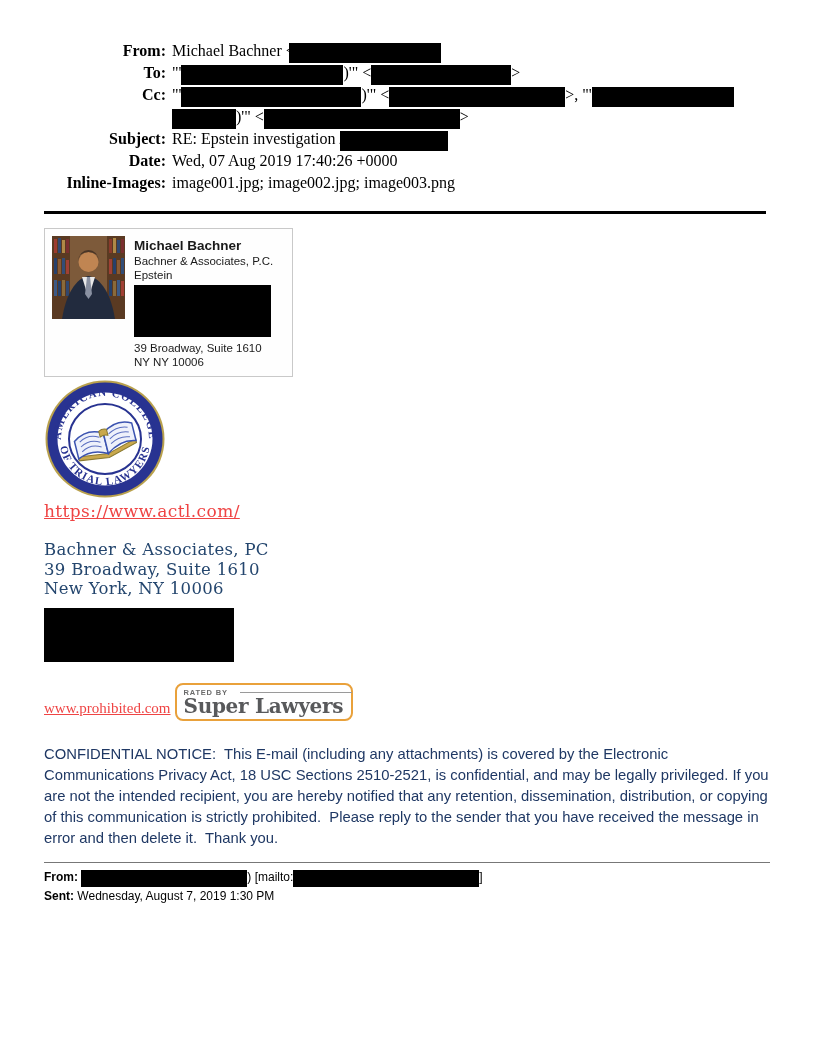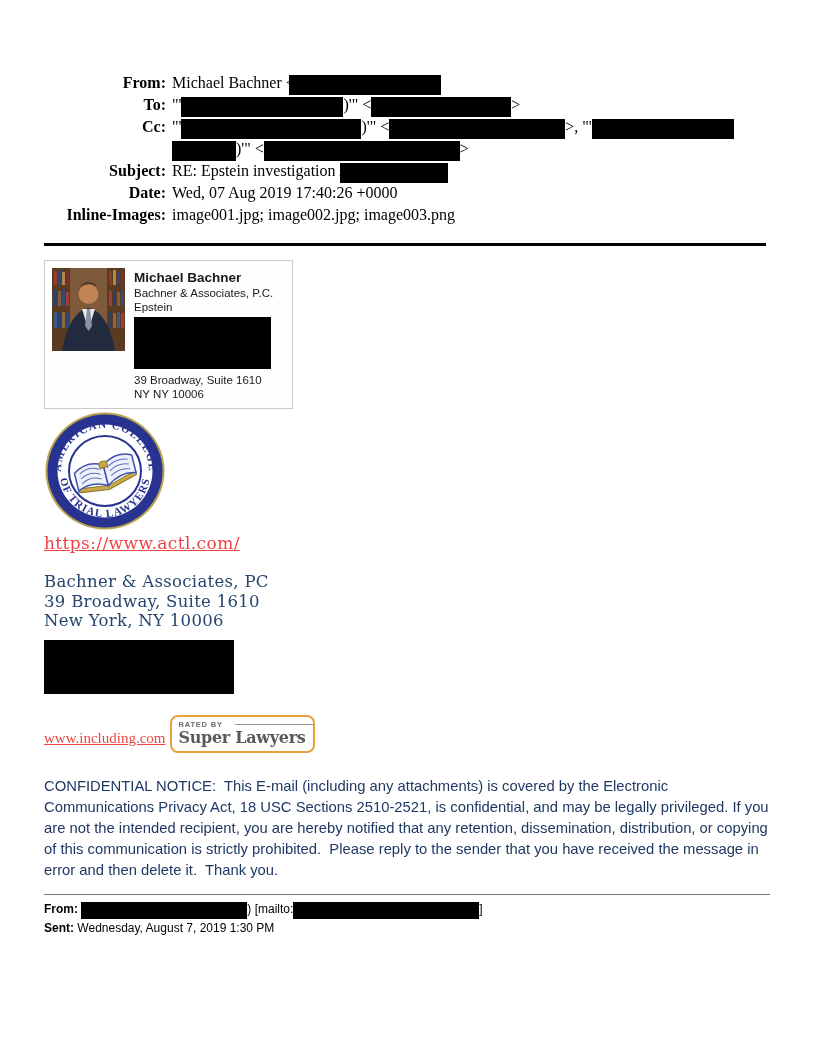--- a/index.html
+++ b/index.html
@@ -1,20 +1,20 @@
 <!DOCTYPE html>
 <html><head>
 <meta charset="utf-8">
 <style>
   * { margin:0; padding:0; box-sizing:border-box; }
   html,body { background:#ffffff; }
   .page {
     position:relative; width:816px; height:1056px; margin:0 auto;
     background:#fff; overflow:hidden;
-    padding:72px 44px 0 44px;
+    padding:40px 44px 0 44px;
     font-family:"Liberation Serif", serif;
   }
   
   .hdr { display:grid; grid-template-columns:122px 1fr; column-gap:6px;
          font-size:16px; line-height:22px; color:#000; }
   .hdr .lbl { font-weight:bold; text-align:right; white-space:nowrap; }
   .hdr .val { white-space:normal; }
   
   .rd { display:inline-block; background:#000; height:20px;
         vertical-align:text-bottom; margin-bottom:-4px; }
@@ -50,21 +50,21 @@
   .sig-blk { width:190px; height:54px; background:#000; margin-top:9px; }
 
   
   .sl { margin-top:21px; display:inline-block; border:2px solid #E9A13B;
         border-radius:8px; padding:3px 8px 4px 7px; background:#fff; min-width:100px; }
   .sl .rated { display:flex; align-items:center; gap:12px; }
   .sl .rated span { font-family:"Liberation Sans", sans-serif; font-size:7.5px;
         letter-spacing:.8px; color:#6b6b6b; font-weight:bold; white-space:nowrap; }
   .sl .rated i { flex:1; border-top:1px solid #9a9a9a; margin-right:-9px; }
   .sl .name { font-family:"DejaVu Serif", serif; font-weight:600;
-        font-size:16px; color:#58595b; line-height:18px; letter-spacing:-.3px; }
+        font-size:20px; color:#58595b; line-height:18px; letter-spacing:-.3px; }
 
   
   .notice { margin-top:23px; width:738px; font-family:"Liberation Sans", sans-serif;
             font-size:14.8px; line-height:21px; color:#1F3864; white-space:pre-wrap; }
 
   
   .qhdr { margin-top:5px; font-family:"Liberation Sans", sans-serif;
           font-size:12px; line-height:19.5px; color:#000; }
   .qhdr b { font-weight:bold; }
   .rd-tall { display:inline-block; background:#000; height:22px;
@@ -174,21 +174,21 @@
 
   <a class="lnk actl-link" href="#">https://www.actl.com/</a>
 
   
   <div class="sig">
     <div>Bachner &amp; Associates, PC</div>
     <div>39 Broadway, Suite 1610</div>
     <div>New York, NY 10006</div>
   </div>
   <div class="sig-blk"></div>
-  <a class="lnk bh-link" href="#">www.including.com</a>
+  <a class="lnk bh-link" href="#">www.prohibited.com</a>
 
   
   <div class="sl">
     <div class="rated">
       <span>RATED BY</span>
         <i></i>
     </div>
     <div class="name">Super Lawyers</div>
   </div>
 

